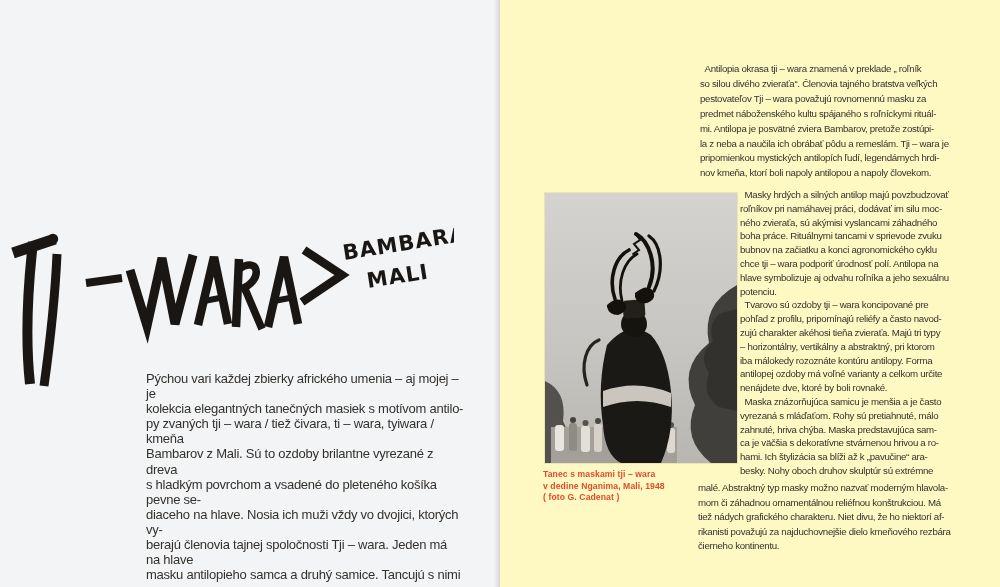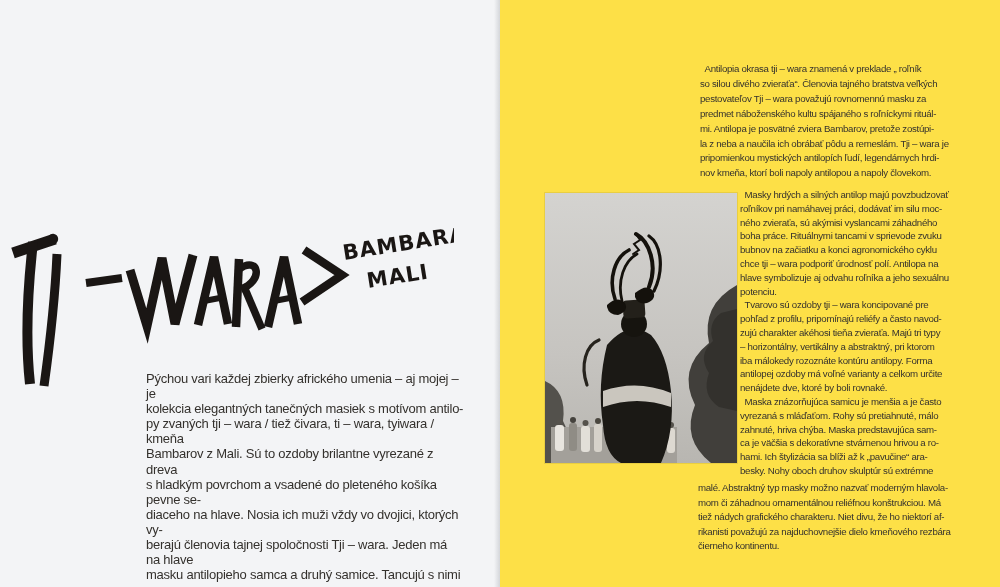--- a/index.html
+++ b/index.html
@@ -6,21 +6,21 @@
   body{
     width:1000px;height:587px;
     background:#ffffff;
     font-family:"Liberation Sans", sans-serif;
     position:relative;
     overflow:hidden;
   }
   .spread{position:absolute;left:0;top:0;width:1000px;height:587px;}
   .page{position:absolute;top:0;height:587px;}
   .page-left{left:0;width:500px;background:#f3f4f6;}
-  .page-right{left:500px;width:500px;background:#fde047;}
+  .page-right{left:500px;width:500px;background:#fef9c3;}
   .gutter{
     position:absolute;left:494px;top:0;width:12px;height:587px;
     background:linear-gradient(90deg, rgba(130,135,145,0) 0%, rgba(130,135,145,0.28) 50%, rgba(130,135,145,0) 100%);
   }
   .sr-only{position:absolute;width:1px;height:1px;overflow:hidden;clip:rect(0 0 0 0);white-space:nowrap;}
 
   
   .title-art{position:absolute;left:8px;top:228px;width:446px;height:170px;}
   .subtitle{
     position:absolute;left:122px;top:324px;
@@ -184,20 +184,23 @@
           <path d="M109,98 C119,78 117,52 104,43" stroke-width="3.2"></path>
           <path d="M91,41 l4,6 l-6,4 l5,6 l-6,4" stroke-width="2"></path>
           <path d="M62,112 Q72,102 80,110 Q84,118 73,122 Q64,122 62,114 Z" fill="#14110c" stroke="none"></path>
           <path d="M70,106 C63,86 70,64 84,57" stroke-width="3.6"></path>
           <path d="M77,108 C72,88 79,68 92,61" stroke-width="2.8"></path>
           <path d="M42,192 C35,172 41,152 54,147" stroke-width="3.2" stroke="#26231d"></path>
         </g>
       </svg>
     </div>
 
+    <div class="photo-caption">Tanec s maskami tji – wara
+v dedine Nganima, Mali, 1948
+( foto G. Cadenat )</div>
 
     <div class="body-copy rp-wrapped"> Masky hrdých a silných antilop majú povzbudzovať
 roľníkov pri namáhavej práci, dodávať im silu moc-
 ného zvieraťa, sú akýmisi vyslancami záhadného
 boha práce. Rituálnymi tancami v sprievode zvuku
 bubnov na začiatku a konci agronomického cyklu
 chce tji – wara podporiť úrodnosť polí. Antilopa na
 hlave symbolizuje aj odvahu roľníka a jeho sexuálnu
 potenciu.
  Tvarovo sú ozdoby tji – wara koncipované pre

